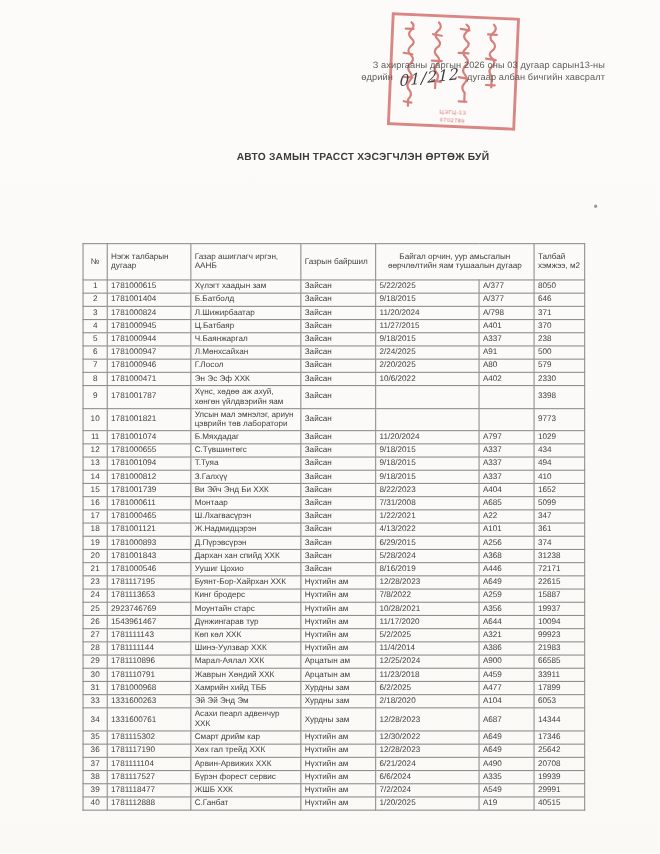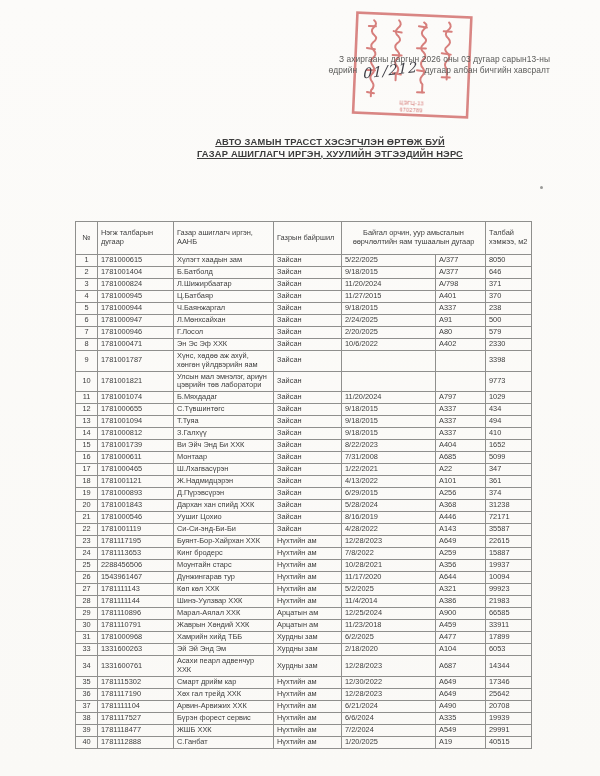--- a/index.html
+++ b/index.html
@@ -36,21 +36,21 @@
     font-size:14px;color:#3f3f46;
     transform:rotate(-7deg) skewX(-8deg);
     margin:0 6px;letter-spacing:1px;
     vertical-align:-2px;
   }
 
   
   .title{
     position:absolute;left:120px;top:137px;width:420px;z-index:2;
     text-align:center;font-weight:bold;font-size:9.3px;line-height:11.5px;
-    color:#3c3c3c;letter-spacing:.2px;text-decoration:underline;
+    color:#3c3c3c;letter-spacing:.2px;
   }
 
   
   .tbl-wrap{position:absolute;left:75px;top:221px;z-index:2;}
   table{border-collapse:collapse;table-layout:fixed;width:456px;background:transparent;}
   th,td{
     border:1px solid #8f8f8d;
     font-size:7.4px;line-height:8.8px;
     padding:1px 3px;color:#3d3d3d;
     text-align:left;vertical-align:middle;
@@ -91,21 +91,20 @@
 
   <div class="appendix">
     <div>З ахиргааны даргын 2026 оны 03 дугаар сарын13-ны</div>
     <div>
       <span>өдрийн</span><span class="handwritten">01/212</span><span>дугаар албан бичгийн хавсралт</span>
     </div>
   </div>
 
   <div class="title">
     <div>АВТО ЗАМЫН ТРАССТ ХЭСЭГЧЛЭН ӨРТӨЖ БУЙ</div>
-    <div>ГАЗАР АШИГЛАГЧ ИРГЭН, ХУУЛИЙН ЭТГЭЭДИЙН НЭРС</div>
   </div>
 
   <div class="stray-dot"></div>
 
   <div class="tbl-wrap">
     <table>
       <colgroup>
         <col style="width:22px">
           <col style="width:76px">
           <col style="width:100px">
@@ -308,49 +307,40 @@
           <tr>
             <td class="c-no">21</td>
             <td>1781000546</td>
             <td>Уушиг Цохио</td>
             <td>Зайсан</td>
             <td>8/16/2019</td>
             <td>А446</td>
             <td>72171</td>
           </tr>
           <tr>
-            <td class="c-no">22</td>
-            <td>1781001119</td>
-            <td>Си-Си-энд-Би-Би</td>
-            <td>Зайсан</td>
-            <td>4/28/2022</td>
-            <td>А143</td>
-            <td>35587</td>
-          </tr>
-          <tr>
             <td class="c-no">23</td>
             <td>1781117195</td>
             <td>Буянт-Бор-Хайрхан ХХК</td>
             <td>Нүхтийн ам</td>
             <td>12/28/2023</td>
             <td>А649</td>
             <td>22615</td>
           </tr>
           <tr>
             <td class="c-no">24</td>
             <td>1781113653</td>
             <td>Кинг бродерс</td>
             <td>Нүхтийн ам</td>
             <td>7/8/2022</td>
             <td>А259</td>
             <td>15887</td>
           </tr>
           <tr>
             <td class="c-no">25</td>
-            <td>2288456506</td>
+            <td>2923746769</td>
             <td>Моунтайн старс</td>
             <td>Нүхтийн ам</td>
             <td>10/28/2021</td>
             <td>А356</td>
             <td>19937</td>
           </tr>
           <tr>
             <td class="c-no">26</td>
             <td>1543961467</td>
             <td>Дүнжингарав тур</td>

